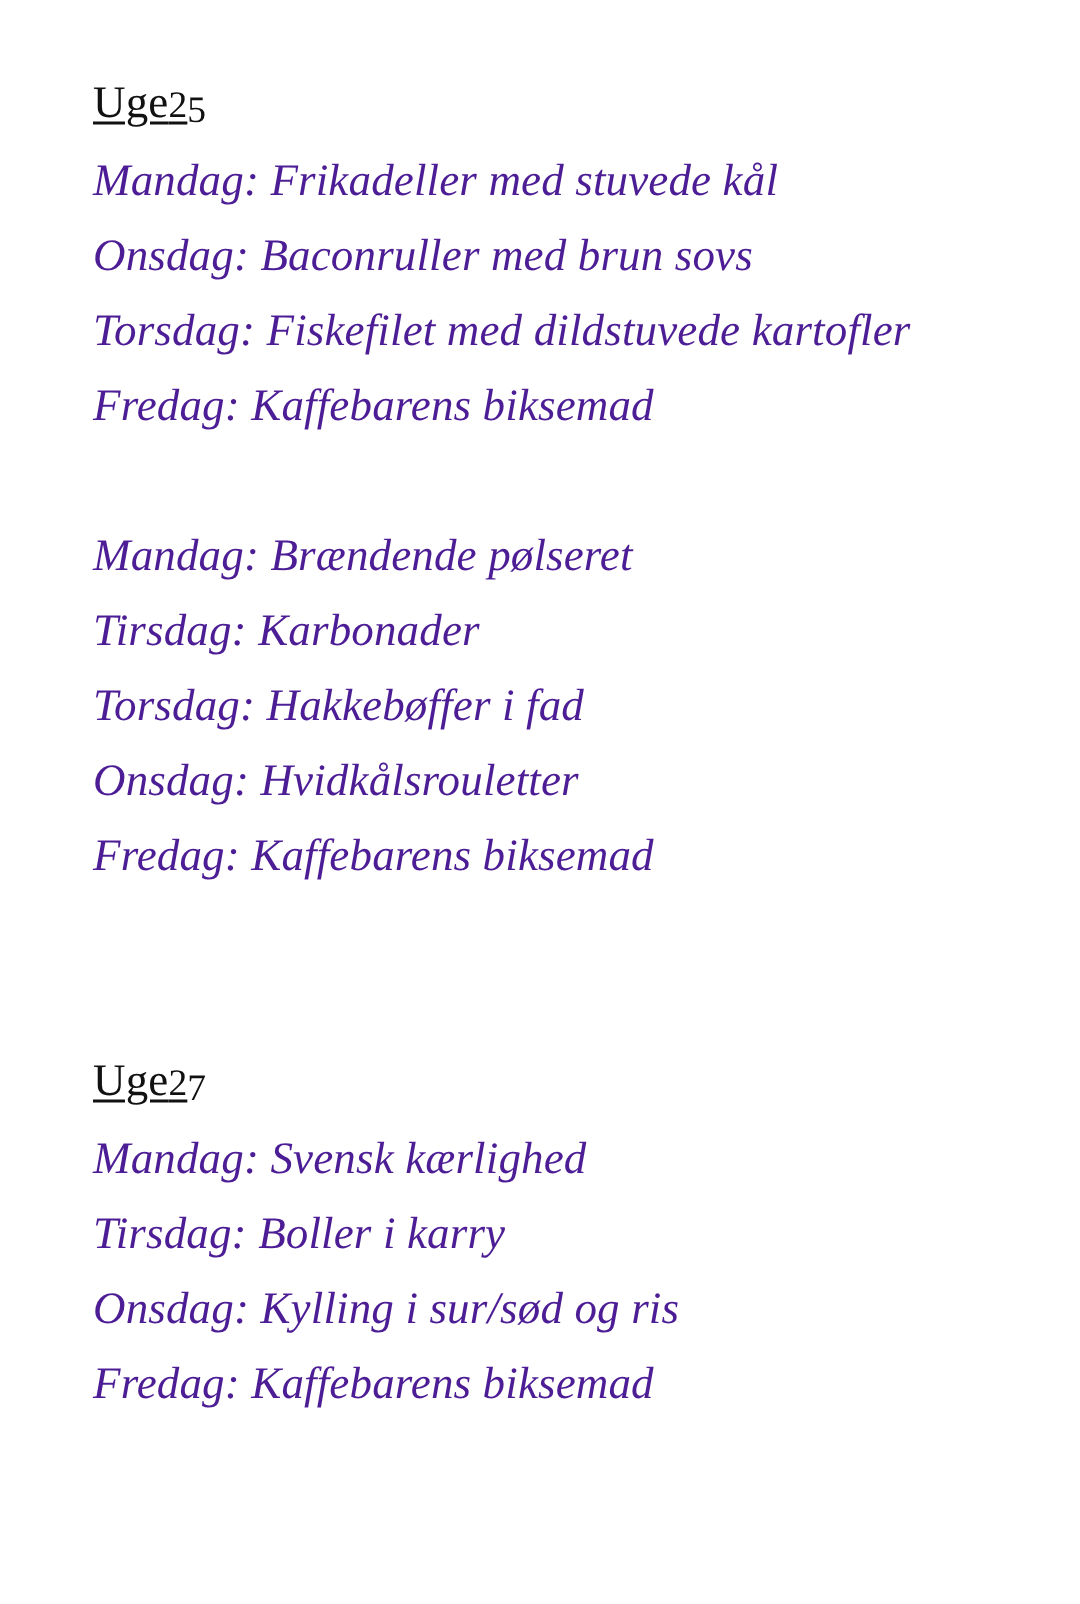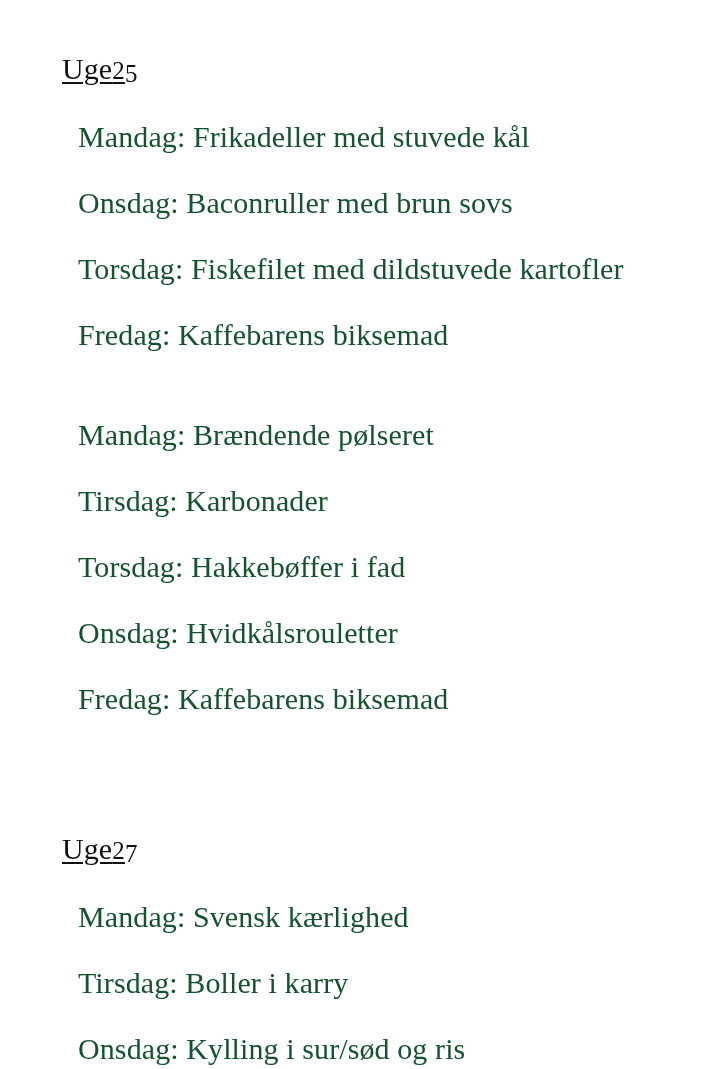--- a/index.html
+++ b/index.html
@@ -60,24 +60,25 @@
   }
   .week-heading .week-num-tail {
     font-size: 25px;
     position: relative;
     top: 3px;
   }
 
   .menu-line {
     font-size: 30px;
     line-height: 50px;
-    margin: 16px;
-    color: #14532d;
+    margin: 0;
+    color: #4c1d95;
     white-space: nowrap;
     letter-spacing: 0.1px;
+    font-style: italic;
   }
 </style>
 </head>
 <body style="background: rgb(255, 255, 255); color: rgb(17, 17, 17);">
 
 <div id="menu-page">
 
   <section class="week-block">
     <h2 class="week-heading"><span class="week-word">Uge</span><span class="week-num-lead">2</span><span class="week-num-tail">5</span></h2>
     <p class="menu-line">Mandag: Frikadeller med stuvede kål</p>

